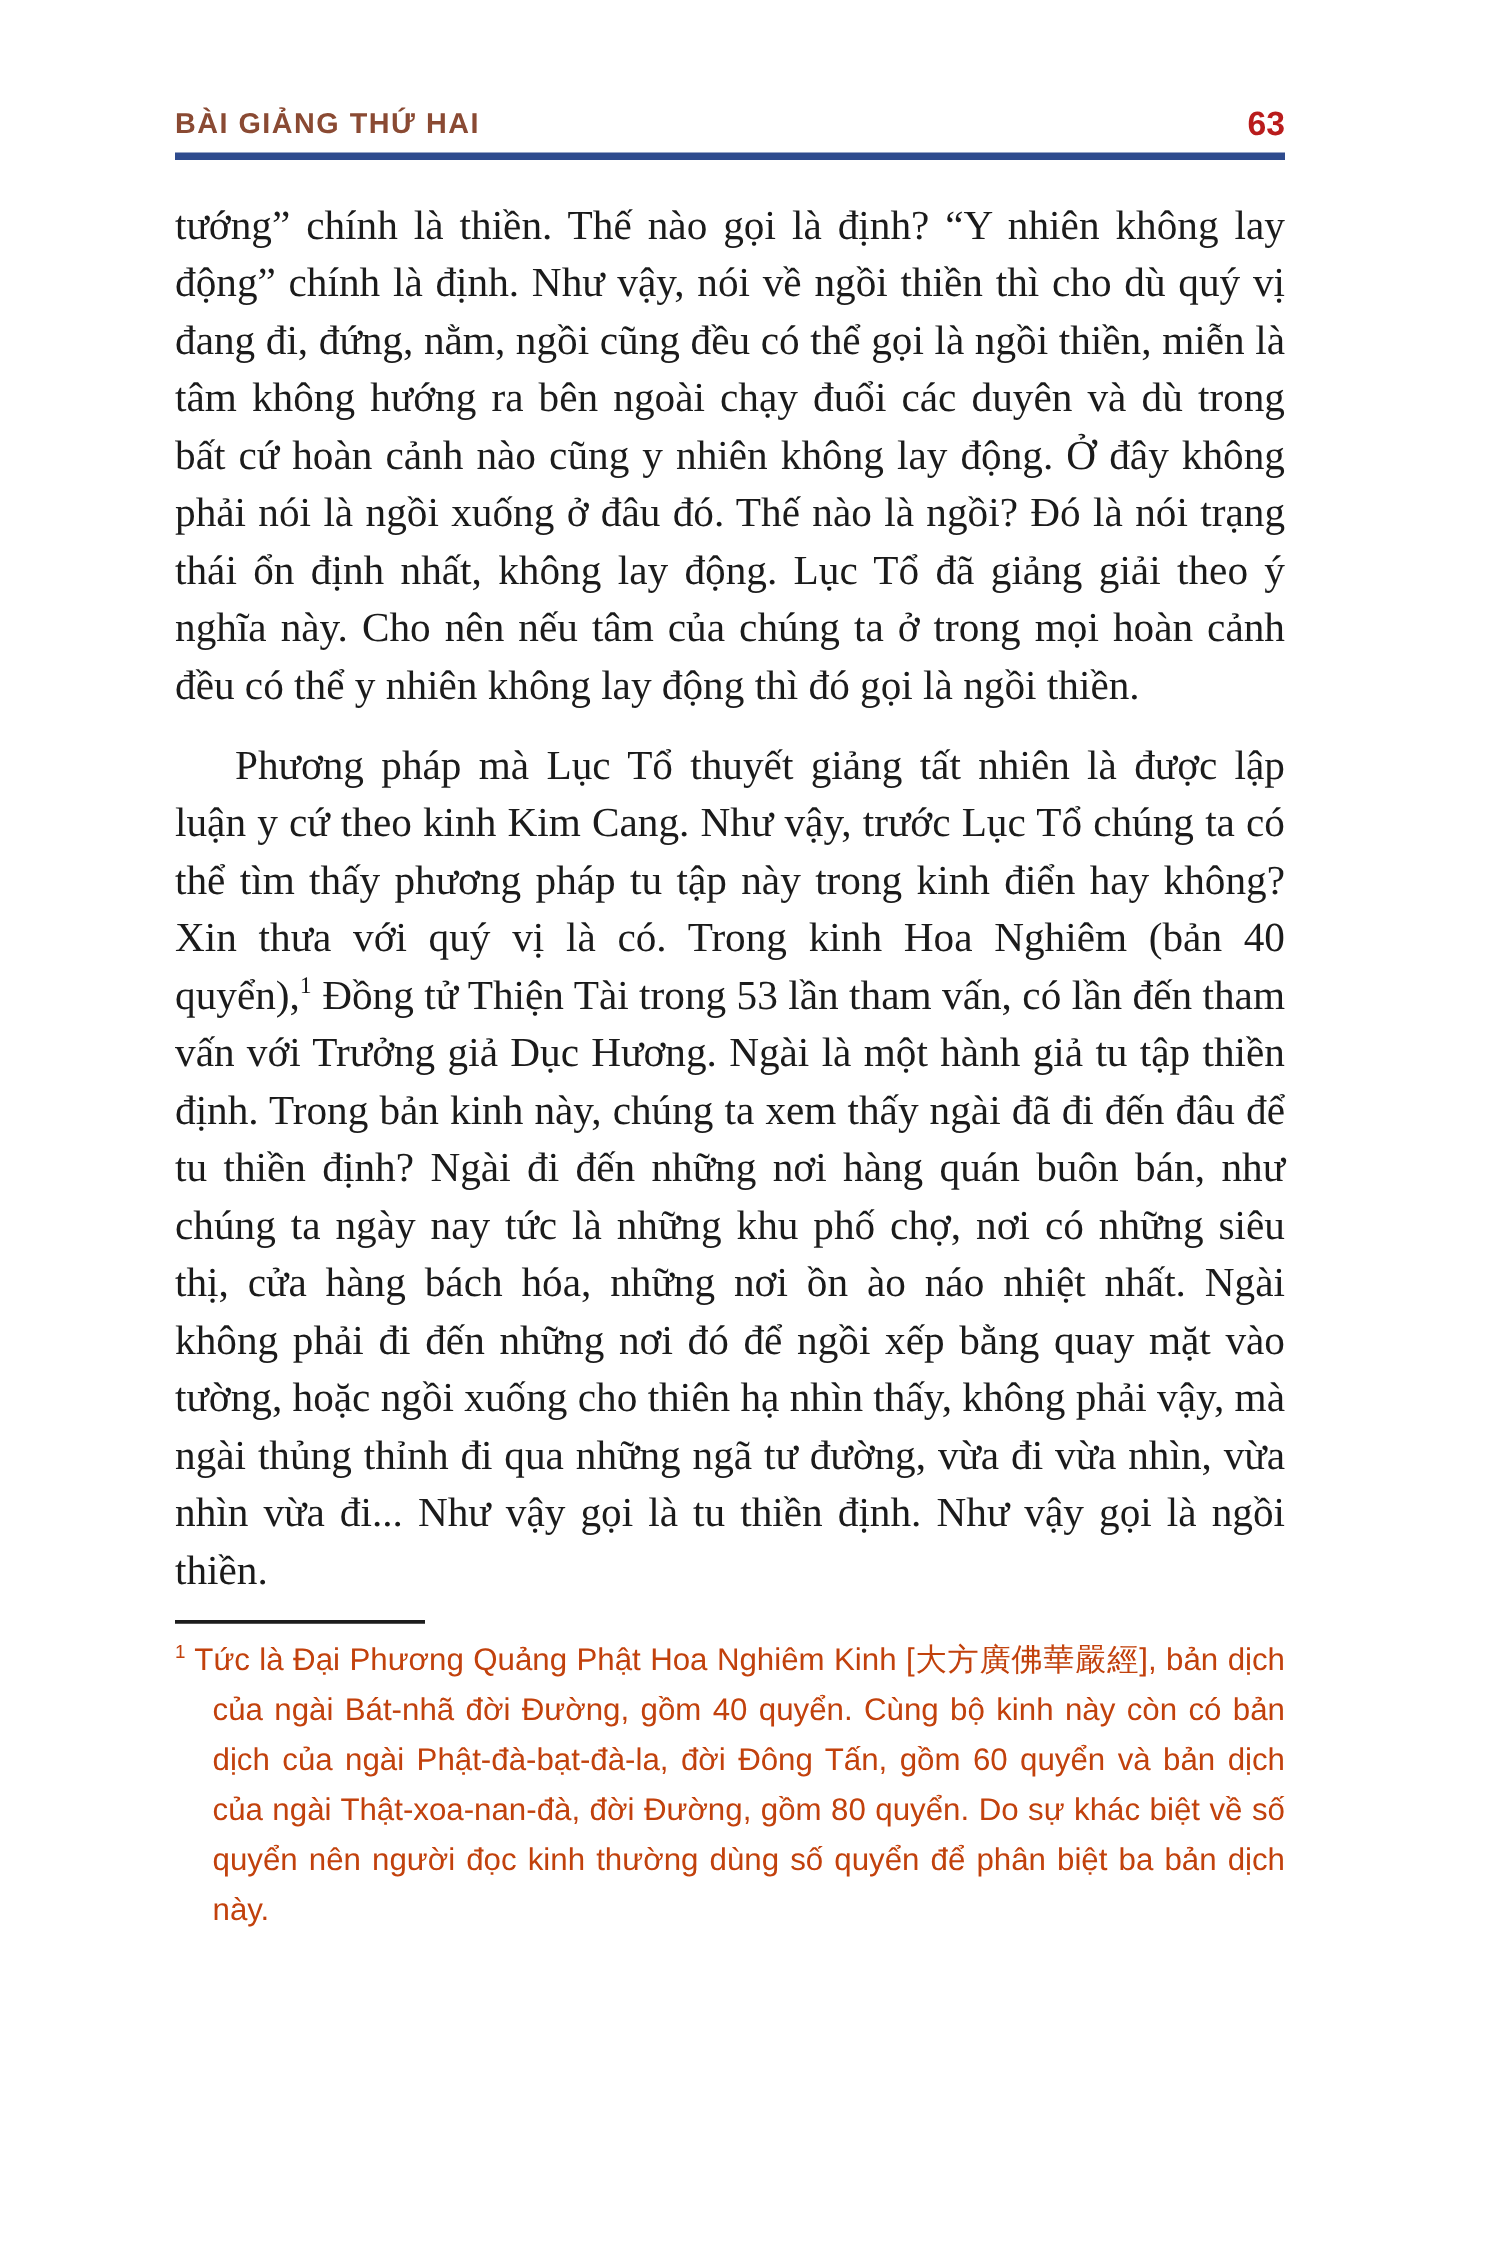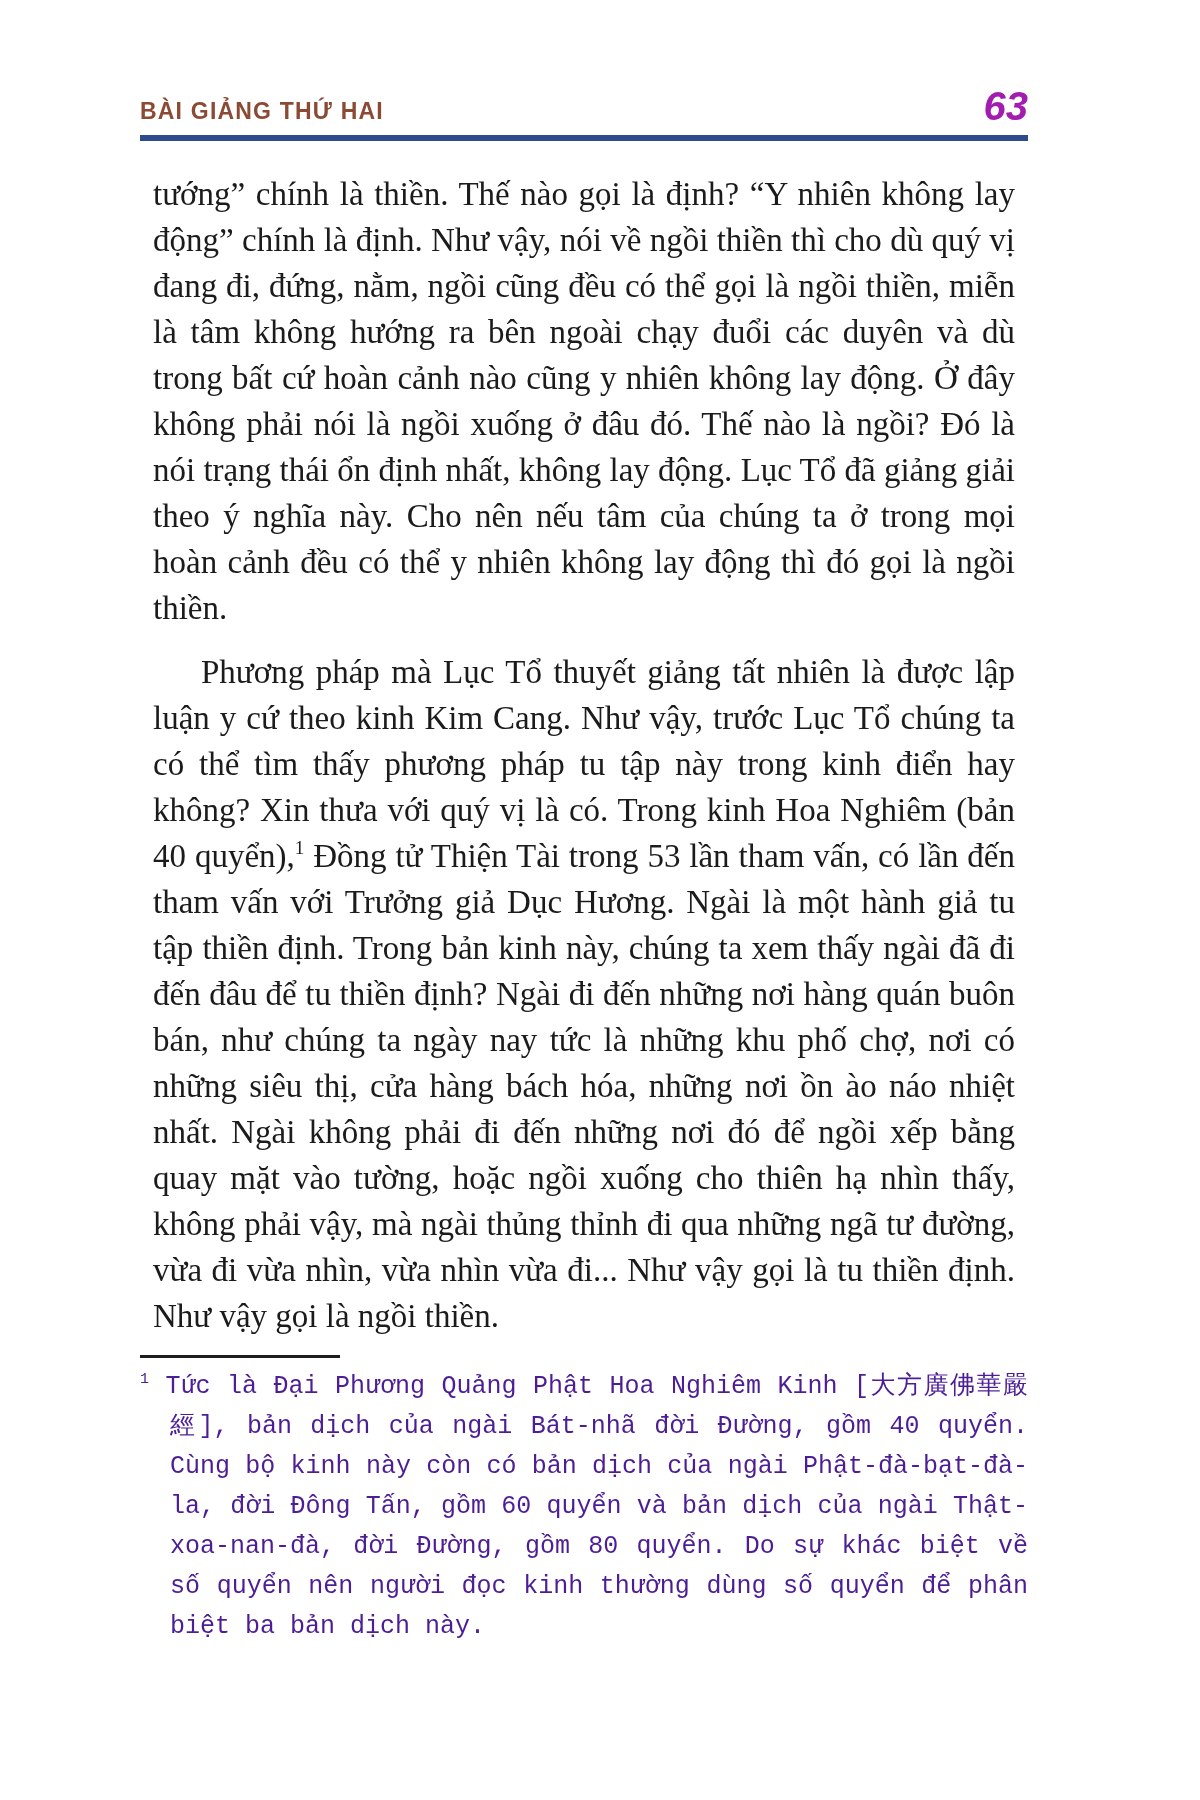--- a/index.html
+++ b/index.html
@@ -26,63 +26,62 @@
     font-family: "Liberation Sans", "DejaVu Sans", sans-serif;
     font-weight: 700;
     font-size: 23px;
     letter-spacing: 1.2px;
     color: #8a4a33;
     line-height: 1.1;
   }
   .page-number {
     font-family: "Liberation Sans", "DejaVu Sans", sans-serif;
     font-weight: 700;
-    font-size: 40px;
-    color: #a21caf;
+    font-size: 27px;
+    color: #b91c1c;
     line-height: 1;
     transform: translateY(2px);
-    font-style: italic;
   }
   .header-rule {
     margin-top: 11px;
     height: 6px;
     background: #2e4b8e;
   }
   
   .body-text {
     margin-top: 30px;
     font-family: "Liberation Serif", "DejaVu Serif", serif;
     font-size: 33px;
     line-height: 46px;
     color: #1b1b1b;
     text-align: justify;
   }
-  .body-text p { margin: 13px; }
+  .body-text p { margin: 0; }
   .body-text p.indent {
     text-indent: 48px;
     margin-top: 18px;
   }
   sup.fn-ref {
     font-size: 19px;
     line-height: 0;
     vertical-align: 13px;
   }
   
   .footnote-rule {
     margin-top: 16px;
     width: 200px;
     height: 0;
     border-top: 3px solid #1d1d1d;
   }
   .footnote {
     margin-top: 9px;
-    font-family: Liberation Mono, monospace;
+    font-family: Liberation Sans, sans-serif;
     font-size: 25px;
     line-height: 40px;
-    color: #4c1d95;
+    color: #c2410c;
     text-align: justify;
     padding-left: 30px;
     text-indent: -30px;
   }
   .footnote sup.fn-marker {
     font-size: 15px;
     line-height: 0;
     vertical-align: 10px;
   }
 </style>

